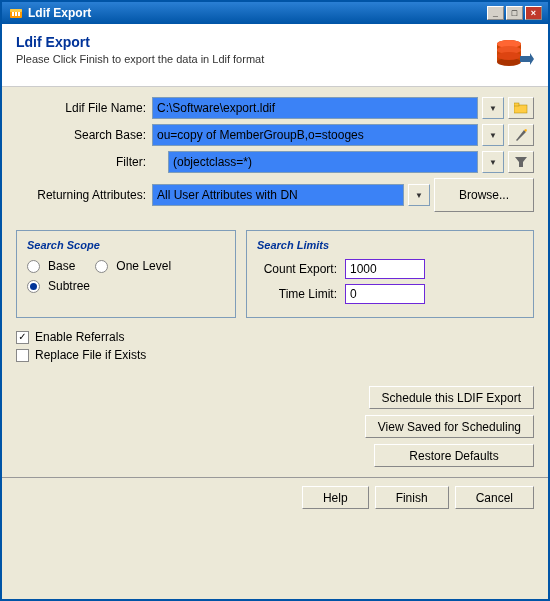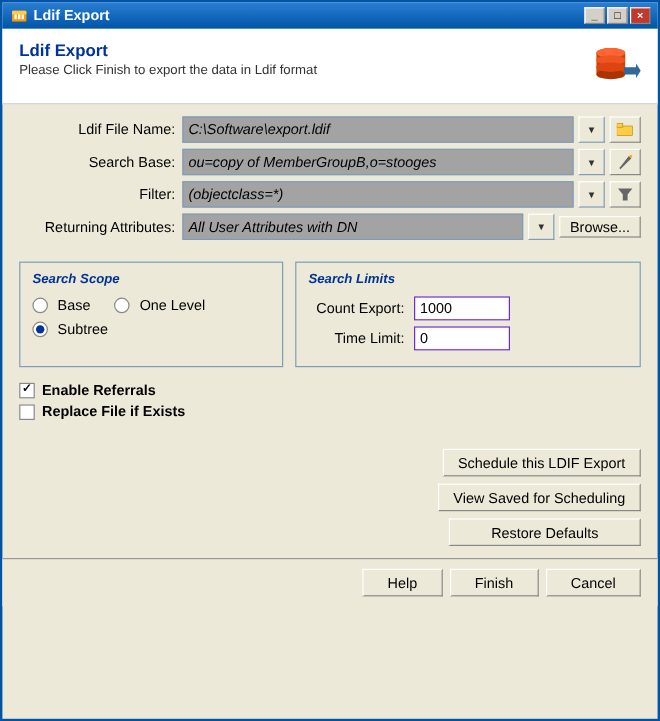--- a/index.html
+++ b/index.html
@@ -97,25 +97,24 @@
     .form-combo-wrapper {
       display: flex;
       flex: 1;
       gap: 4px;
       align-items: center;
     }
     .form-combo {
       flex: 1;
       height: 22px;
       border: 1px solid #7f9db9;
-      background: #a3a3a3;
+      background: #3b82f6;
       font-size: 12px;
       padding: 1px 4px;
       appearance: none;
-      font-style: italic;
       -webkit-appearance: none;
     }
     .combo-arrow {
       width: 22px;
       height: 22px;
       background: #ece9d8;
       border: 1px solid #7f9db9;
       border-top-color: #fff;
       border-left-color: #fff;
       display: flex;
@@ -133,22 +132,22 @@
       border: 1px solid #888;
       border-top-color: #fff;
       border-left-color: #fff;
       display: flex;
       align-items: center;
       justify-content: center;
       cursor: pointer;
       flex-shrink: 0;
     }
     .browse-btn {
-      height: 18px;
-      padding: 0 8px;
+      height: 34px;
+      padding: 0 24px;
       background: #ece9d8;
       border: 1px solid #888;
       border-top-color: #fff;
       border-left-color: #fff;
       cursor: pointer;
       font-size: 12px;
     }
     .panels-row {
       display: flex;
       gap: 10px;
@@ -224,21 +223,20 @@
       padding: 4px 14px 4px 14px;
       display: flex;
       flex-direction: column;
       gap: 4px;
     }
     .checkbox-row {
       display: flex;
       align-items: center;
       gap: 6px;
       font-size: 12px;
-      font-weight: bold;
     }
     .checkbox-input {
       width: 13px;
       height: 13px;
       border: 1px solid #888;
       background: white;
       display: flex;
       align-items: center;
       justify-content: center;
       flex-shrink: 0;
@@ -361,21 +359,21 @@
             <polygon points="3,11 2,12 3,13 12,4 10,2 3,11" fill="#666"></polygon>
             <polygon points="10,2 12,4 13,2 12,1" fill="#ffaa00"></polygon>
           </svg>
         </div>
       </div>
     </div>
 
     <div class="form-row">
       <span class="form-label">Filter:</span>
       <div class="form-combo-wrapper">
-        <input type="text" class="form-combo" value="(objectclass=*)" style="flex: 1 1 0%;">
+        <input type="text" class="form-combo" value="(objectclass=*)" style="flex: 1 1 0%; margin-left: 16px;">
         <div class="combo-arrow">▼</div>
         <div class="icon-btn">
           <svg width="14" height="14" viewBox="0 0 14 14">
             <polygon points="1,2 13,2 9,7 9,12 5,12 5,7" fill="#666"></polygon>
           </svg>
         </div>
       </div>
     </div>
 
     <div class="form-row">

